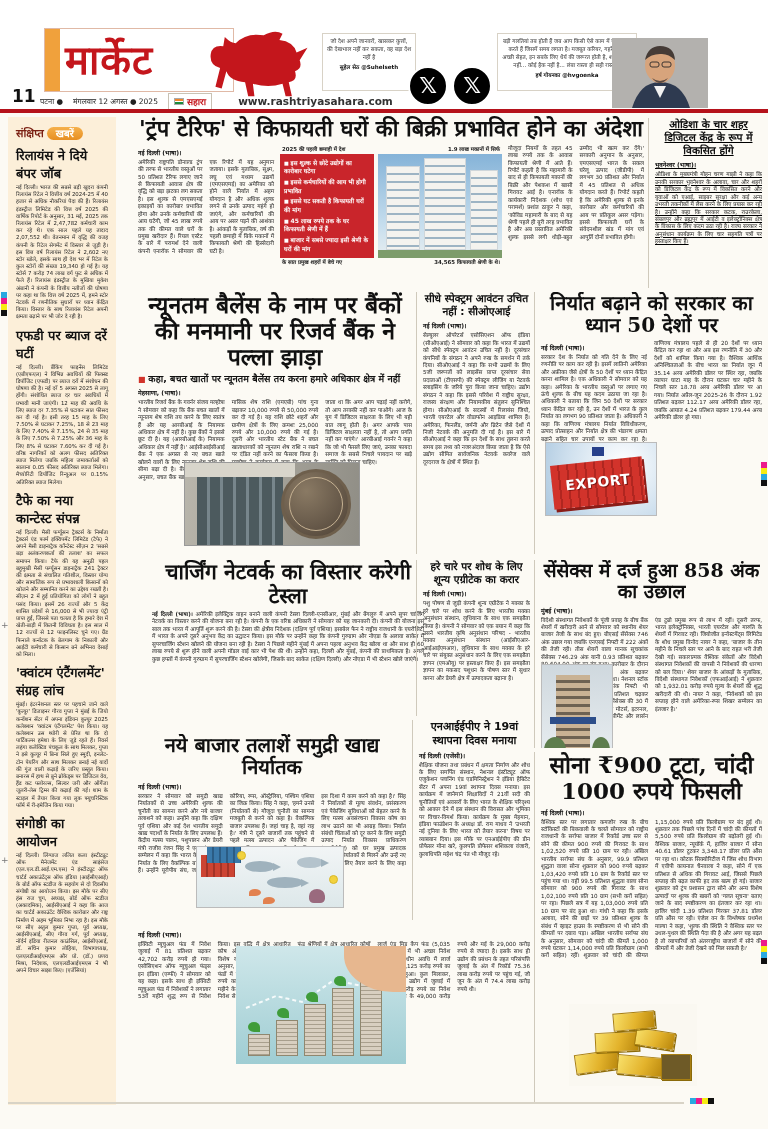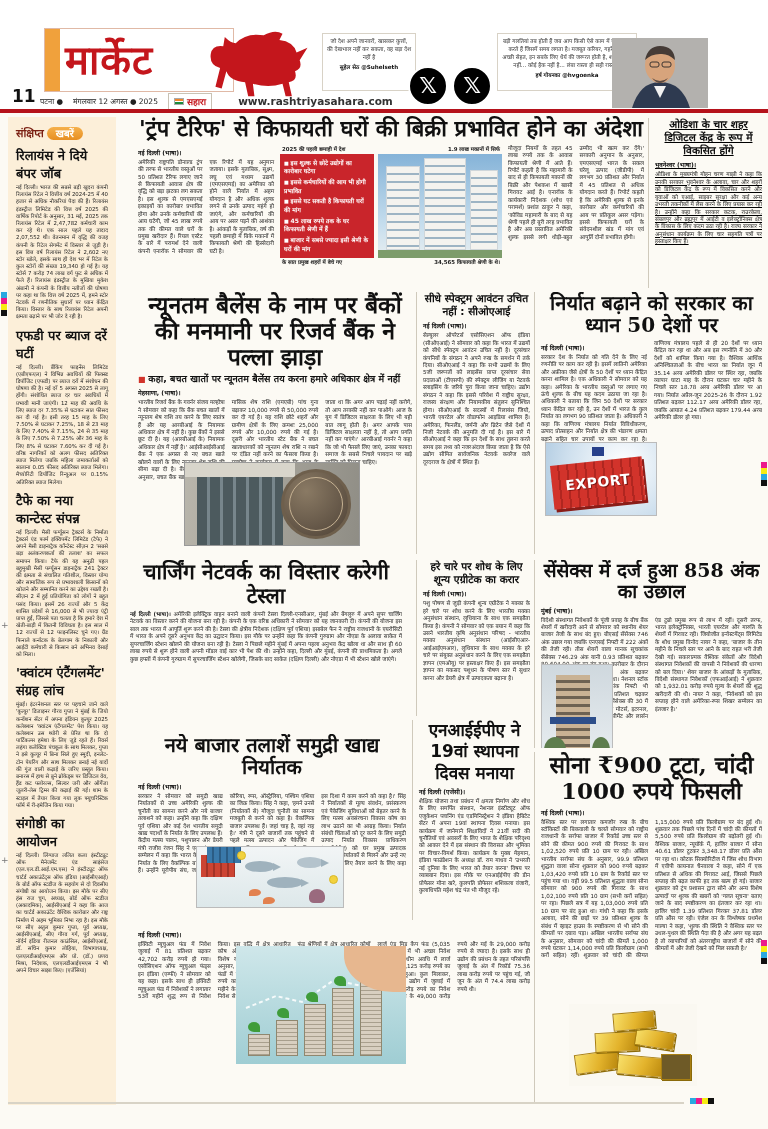--- a/index.html
+++ b/index.html
@@ -263,21 +263,21 @@
       </div>
       <div id="export-img">
         <div id="export-flag"></div>
         <div id="export-box">
           <div id="export-txt">EXPORT</div>
         </div>
       </div>
     </div>
   </div>
 
-  <div class="art" id="art-tesla" style="left:130px; top:560px; width:272px; height:168px;">
+  <div class="art" id="art-tesla" style="left:152px; top:560px; width:272px; height:168px;">
     <div class="hl" style="font-size:21px;">चार्जिंग नेटवर्क का विस्तार करेगी टेस्ला</div>
     <div class="body" style="margin-top:4px;"><b>नई दिल्ली (भाषा)।</b> <span>अमेरिकी इलेक्ट्रिक वाहन बनाने वाली कंपनी टेस्ला दिल्ली-एनसीआर, मुंबई और बेंगलुरु में अपने सुपर चार्जिंग नेटवर्क का विस्तार करने की योजना बना रही है। कंपनी के एक वरिष्ठ अधिकारी ने सोमवार को यह जानकारी दी। कंपनी की योजना इस साल तक भारत में आपूर्ति शुरू करने की है। टेस्ला की क्षेत्रीय निदेशक (दक्षिण पूर्व एशिया) इसाबेल फैन ने राष्ट्रीय राजधानी के एयरोसिटी में भारत के अपने दूसरे अनुभव केंद्र का उद्घाटन किया। इस मौके पर उन्होंने कहा कि कंपनी गुरुग्राम और नोएडा के अलावा साकेत में सुपरचार्जिंग स्टेशन खोलने की योजना बना रही है। टेस्ला ने पिछले महीने मुंबई में अपना पहला अनुभव केंद्र खोला था और साथ ही 60 लाख रुपये से शुरू होने वाली अपनी मॉडल वाई कार भी पेश की थी। उन्होंने कहा, दिल्ली और मुंबई, कंपनी की प्राथमिकता है। अगले कुछ हफ्तों में कंपनी गुरुग्राम में सुपरचार्जिंग स्टेशन खोलेगी, जिसके बाद साकेत (दक्षिण दिल्ली) और नोएडा में भी स्टेशन खोले जाएंगे।</span></div>
   </div>
 
   <div class="art vline" id="art-agritech" style="left:416px; top:560px; width:114px; height:156px;">
     <div class="hl-sm">हरे चारे पर शोध के लिए शून्य एग्रीटेक का करार</div>
     <div class="dl">नई दिल्ली (भाषा)।</div>
     <div class="body">पशु पोषण से जुड़ी कंपनी शून्य एग्रीटेक ने मक्का के हरे चारे पर शोध करने के लिए भारतीय मक्का अनुसंधान संस्थान, लुधियाना के साथ एक समझौता किया है। कंपनी ने सोमवार को एक बयान में कहा कि उसने भारतीय कृषि अनुसंधान परिषद - भारतीय मक्का अनुसंधान संस्थान (आईसीएआर-आईआईएमआर), लुधियाना के साथ मक्का के हरे चारे पर संयुक्त अनुसंधान करने के लिए एक समझौता ज्ञापन (एमओयू) पर हस्ताक्षर किए हैं। इस समझौता ज्ञापन का मकसद पशुधन के पोषण स्तर में सुधार करना और डेयरी क्षेत्र में उत्पादकता बढ़ाना है।</div>
   </div>
 
@@ -309,21 +309,21 @@
         <div class="shrimp" style="left:52px; top:42px;"></div>
         <div class="shrimp" style="left:66px; top:50px;"></div>
         <div class="octo" style="left:112px; top:42px;"></div>
         <div class="lemon" style="left:40px; top:4px;"></div>
         <div class="lemon" style="left:132px; top:28px;"></div>
       </div>
     </div>
   </div>
 
   <div class="art vline" id="art-niepa" style="left:412px; top:720px; width:118px; height:200px;">
-    <div class="hl-sm" style="font-size:17px;">एनआईईपीए ने 19वां स्थापना दिवस मनाया</div>
+    <div class="hl-sm" style="font-size:11px;">एनआईईपीए ने 19वां स्थापना दिवस मनाया</div>
     <div class="dl">नई दिल्ली (एजेंसी)।</div>
     <div class="body">शैक्षिक योजना तथा प्रबंधन में क्षमता निर्माण और शोध के लिए समर्पित संस्थान, नेशनल इंस्टीट्यूट ऑफ एजुकेशन प्लानिंग एंड एडमिनिस्ट्रेशन ने इंडिया हैबिटेट सेंटर में अपना 19वां स्थापना दिवस मनाया। इस कार्यक्रम में जानेमाने शिक्षाविदों ने 21वीं सदी की चुनौतियों एवं अवसरों के लिए भारत के शैक्षिक परिदृश्य को आकार देने में इस संस्थान की विरासत और भूमिका पर विचार-विमर्श किया। कार्यक्रम के मुख्य मेहमान, इंडिया फाउंडेशन के अध्यक्ष डॉ. राम माधव ने 'उभरती नई दुनिया के लिए भारत को तैयार करना' विषय पर व्याख्यान दिया। इस मौके पर एनआईईपीए की डीन प्रोफेसर मोना खरे, कुलपति प्रोफेसर शशिकला वंजारी, कुलाधिपति महेश चंद्र पंत भी मौजूद रहे।</div>
   </div>
 
   <div class="art vline" id="art-gold" style="left:534px; top:752px; width:228px; height:350px;">
     <div class="hl" style="font-size:23px;">सोना ₹900 टूटा, चांदी 1000 रुपये फिसली</div>
     <div style="position:relative; height:296px; margin-top:4px;">
       <div class="dl">नई दिल्ली (भाषा)।</div>
       <div class="body cols2" style="height:284px;">वैश्विक स्तर पर लगातार कमजोर रुख के बीच स्टॉकिस्टों की बिकवाली के चलते सोमवार को राष्ट्रीय राजधानी के सर्राफा बाजार में रिकॉर्ड उच्च स्तर से सोने की कीमत 900 रुपये की गिरावट के साथ 1,02,520 रुपये प्रति 10 ग्राम पर रही। अखिल भारतीय सर्राफा संघ के अनुसार, 99.9 प्रतिशत शुद्धता वाला सोना शुक्रवार को 900 रुपये बढ़कर 1,03,420 रुपये प्रति 10 ग्राम के रिकॉर्ड स्तर पर पहुंच गया था। वहीं 99.5 प्रतिशत शुद्धता वाला सोना सोमवार को 900 रुपये की गिरावट के साथ 1,02,100 रुपये प्रति 10 ग्राम (सभी करों सहित) पर रहा। पिछले सत्र में यह 1,03,000 रुपये प्रति 10 ग्राम पर बंद हुआ था। गांधी ने कहा कि इसके अलावा, सोने की छड़ों पर 39 प्रतिशत शुल्क के संबंध में व्हाइट हाउस के स्पष्टीकरण से भी सोने की कीमतों पर दबाव पड़ा। अखिल भारतीय सर्राफा संघ के अनुसार, सोमवार को चांदी की कीमतें 1,000 रुपये घटकर 1,14,000 रुपये प्रति किलोग्राम (सभी करों सहित) रहीं। शुक्रवार को चांदी की कीमत 1,15,000 रुपये प्रति किलोग्राम पर बंद हुई थी। शुक्रवार तक पिछले पांच दिनों में चांदी की कीमतों में 5,500 रुपये प्रति किलोग्राम की बढ़ोतरी हुई थी। वैश्विक बाजार, न्यूयॉर्क में, हाजिर बाजार में सोना 40.61 डॉलर टूटकर 3,348.17 डॉलर प्रति औंस पर रहा था। कोटक सिक्योरिटीज में जिंस शोध विभाग में एवीपी कायनात चैनवाला ने कहा, सोने में एक प्रतिशत से अधिक की गिरावट आई, जिससे पिछले सप्ताह की बढ़त काफी हद तक खत्म हो गई। बाजार शुक्रवार को ट्रंप प्रशासन द्वारा सोने और अन्य विशेष उत्पादों पर शुल्क की खबरों को 'गलत सूचना' बताए जाने के बाद स्पष्टीकरण का इंतजार कर रहा था। हाजिर चांदी 1.39 प्रतिशत गिरकर 37.81 डॉलर प्रति औंस पर रही। एंजेल वन के विश्लेषक प्रथमेश माल्या ने कहा, 'शुल्क की स्थिति ने वैश्विक स्तर पर उथल-पुथल की स्थिति पैदा की है और अगर यह बढ़त है तो व्यापारियों को अंतरराष्ट्रीय बाजारों में सोने की कीमतों में और तेजी देखने को मिल सकती है।'</div>
       <div id="gold-img">

